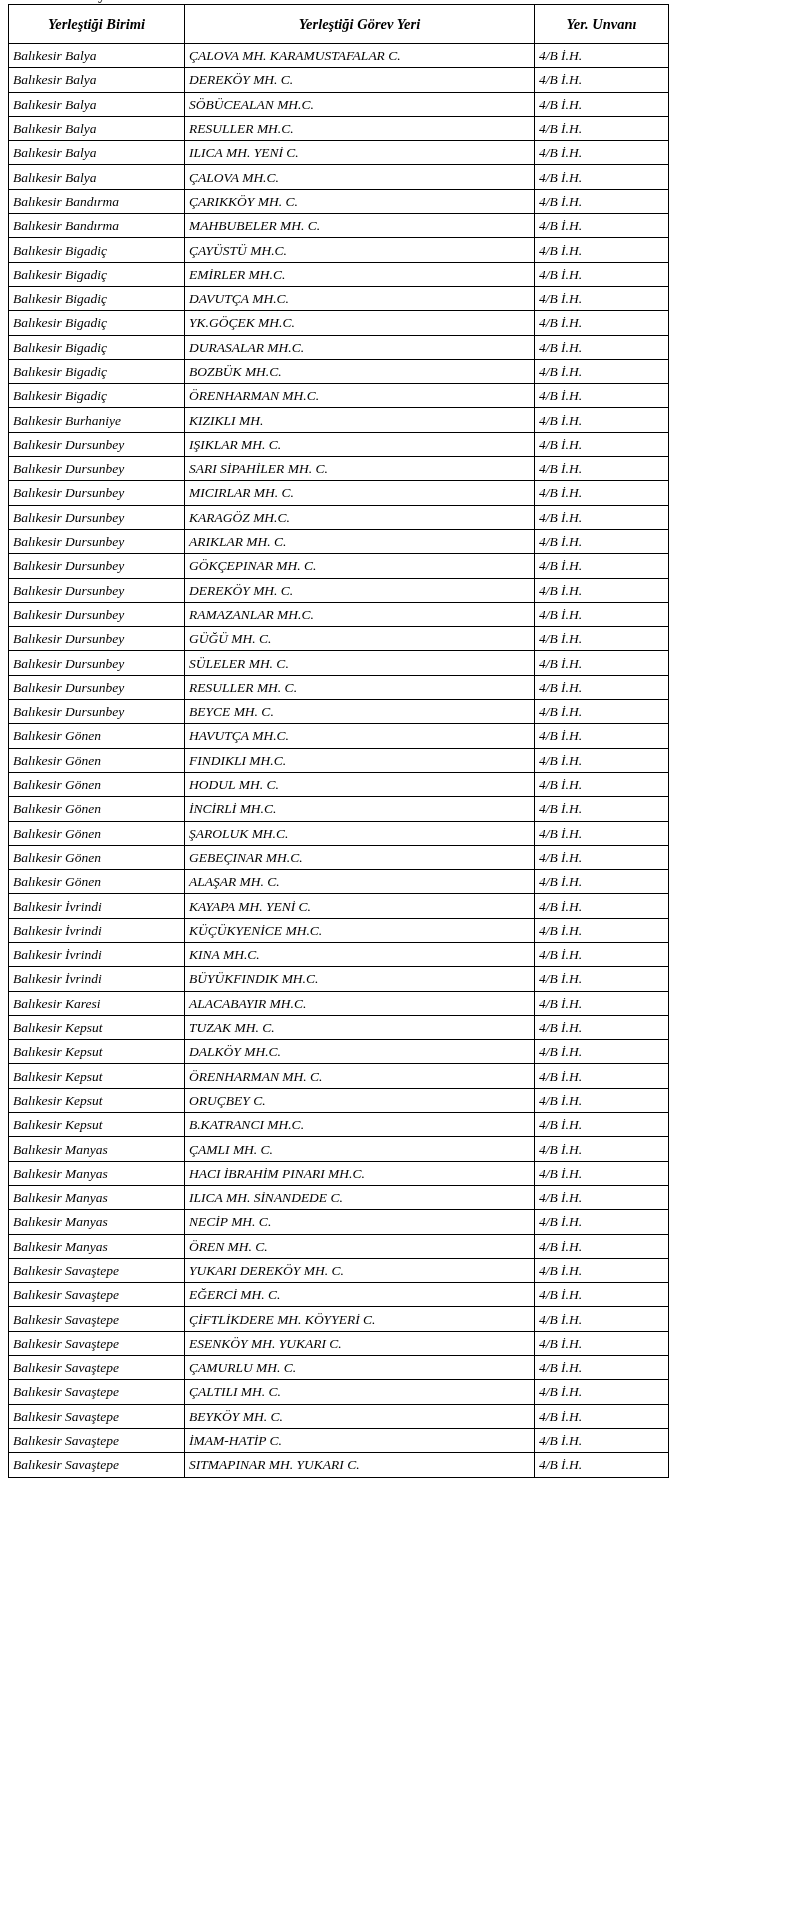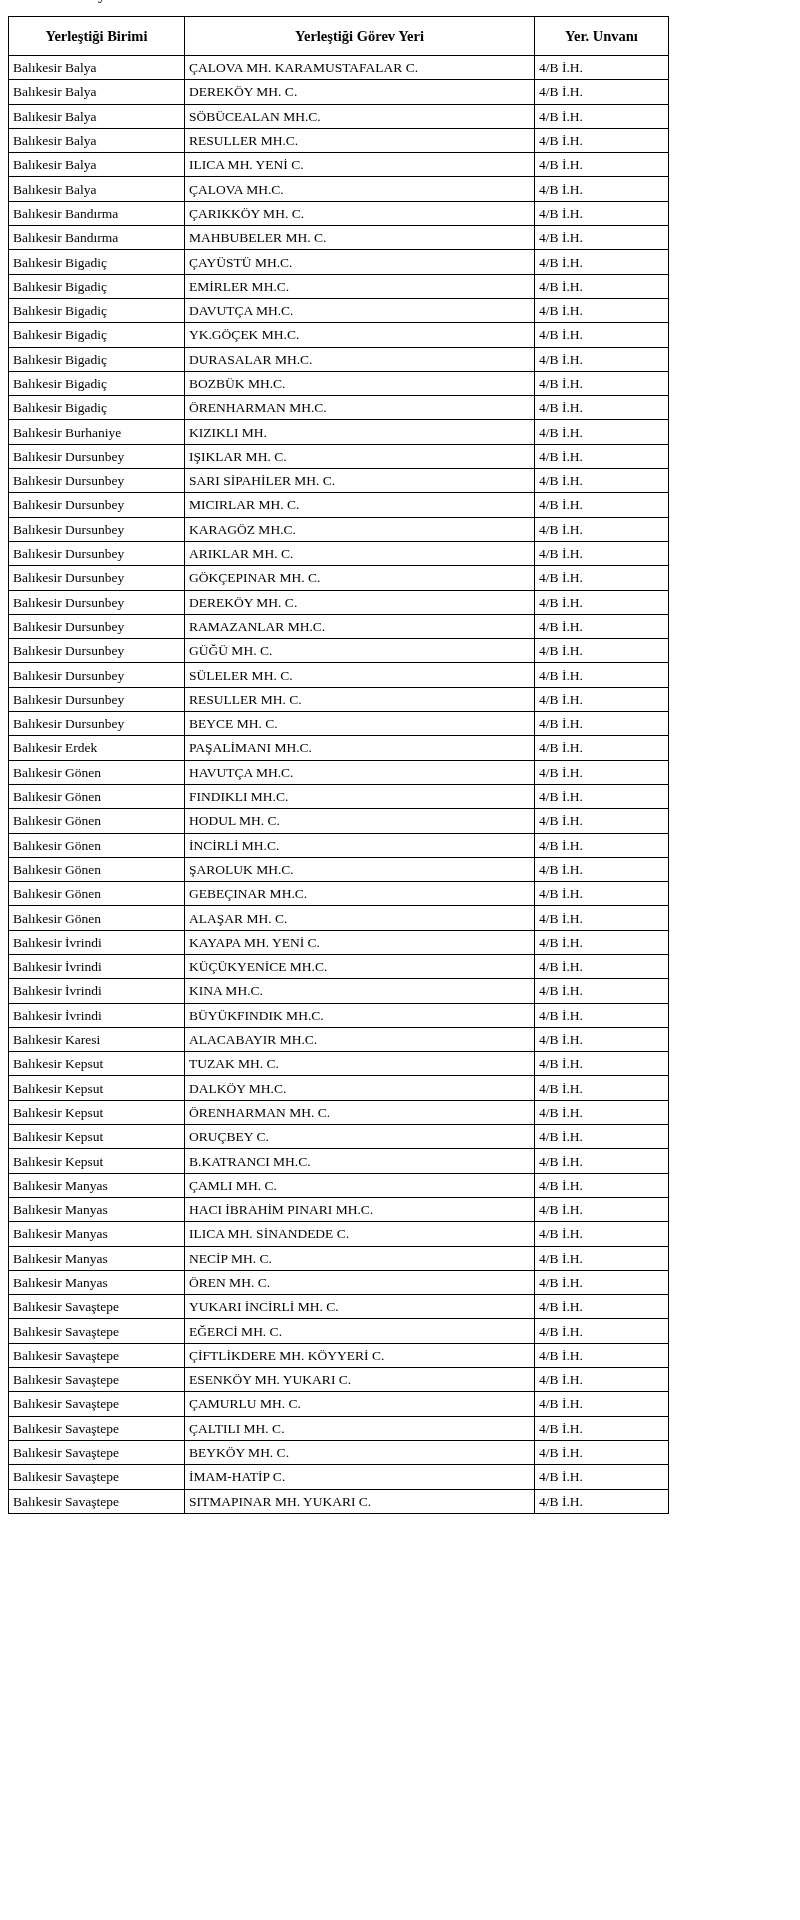--- a/index.html
+++ b/index.html
@@ -21,21 +21,22 @@
   .table-wrap {
     margin: 0;
     padding: 0;
     width: 660px;
   }
   table.listing {
     border-collapse: collapse;
     table-layout: fixed;
     width: 660px;
     margin-left: 8px;
-    margin-top: 12px;
+    margin-top: 0;
+    font-style: italic;
   }
   table.listing th,
   table.listing td {
     border: 1px solid #000000;
     font-family: "Liberation Serif", serif;
     padding: 1px 4px;
     vertical-align: middle;
     white-space: nowrap;
     overflow: hidden;
   }
@@ -238,25 +239,20 @@
             <td class="birim">Balıkesir Dursunbey</td>
             <td class="gorev">RESULLER MH. C.</td>
             <td class="unvan">4/B İ.H.</td>
           </tr>
           <tr>
             <td class="birim">Balıkesir Dursunbey</td>
             <td class="gorev">BEYCE MH. C.</td>
             <td class="unvan">4/B İ.H.</td>
           </tr>
           <tr>
-            <td class="birim">Balıkesir Erdek</td>
-            <td class="gorev">PAŞALİMANI MH.C.</td>
-            <td class="unvan">4/B İ.H.</td>
-          </tr>
-          <tr>
             <td class="birim">Balıkesir Gönen</td>
             <td class="gorev">HAVUTÇA MH.C.</td>
             <td class="unvan">4/B İ.H.</td>
           </tr>
           <tr>
             <td class="birim">Balıkesir Gönen</td>
             <td class="gorev">FINDIKLI MH.C.</td>
             <td class="unvan">4/B İ.H.</td>
           </tr>
           <tr>
@@ -354,21 +350,21 @@
             <td class="gorev">NECİP MH. C.</td>
             <td class="unvan">4/B İ.H.</td>
           </tr>
           <tr>
             <td class="birim">Balıkesir Manyas</td>
             <td class="gorev">ÖREN MH. C.</td>
             <td class="unvan">4/B İ.H.</td>
           </tr>
           <tr>
             <td class="birim">Balıkesir Savaştepe</td>
-            <td class="gorev">YUKARI İNCİRLİ MH. C.</td>
+            <td class="gorev">YUKARI DEREKÖY MH. C.</td>
             <td class="unvan">4/B İ.H.</td>
           </tr>
           <tr>
             <td class="birim">Balıkesir Savaştepe</td>
             <td class="gorev">EĞERCİ MH. C.</td>
             <td class="unvan">4/B İ.H.</td>
           </tr>
           <tr>
             <td class="birim">Balıkesir Savaştepe</td>
             <td class="gorev">ÇİFTLİKDERE MH. KÖYYERİ C.</td>

